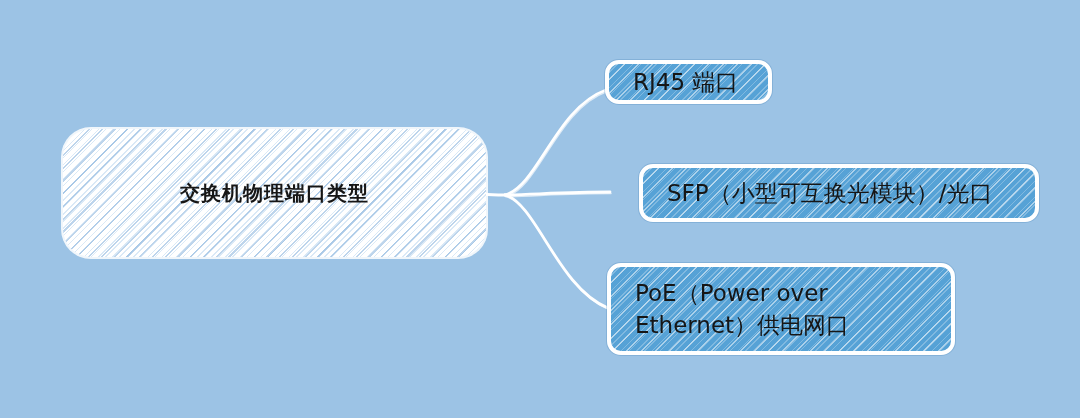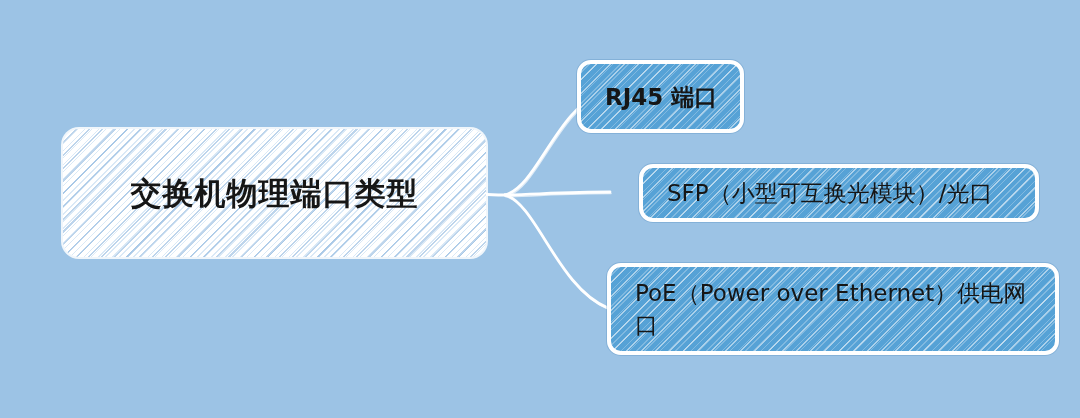--- a/index.html
+++ b/index.html
@@ -28,29 +28,29 @@
     display: flex;
     align-items: center;
     color: #161616;
   }
   
   .root-node {
     left: 63px;
     top: 129px;
     width: 423px;
     height: 128px;
-    border-radius: 16px;
+    border-radius: 28px;
     background-color: #ffffff;
     background-image:
       repeating-linear-gradient(135deg, rgba(110,162,213,0.45) 0px, rgba(110,162,213,0.45) 1.6px, transparent 1.6px, transparent 9px),
       repeating-linear-gradient(135deg, rgba(150,192,230,0.35) 0px, rgba(150,192,230,0.35) 1px, transparent 1px, transparent 5px);
     flex-direction: column;
     justify-content: center;
     text-align: center;
-    font-size: 31px;
+    font-size: 20px;
     font-weight: 700;
     line-height: 1.55;
     letter-spacing: 1px;
     box-shadow: 0 0 0 2px rgba(255,255,255,0.85);
   }
   
   .child-node {
     border: 4px solid #ffffff;
     border-radius: 14px;
     background-color: #56a2d6;
@@ -58,23 +58,23 @@
       repeating-linear-gradient(135deg, rgba(255,255,255,0.50) 0px, rgba(255,255,255,0.50) 1.4px, transparent 1.4px, transparent 10px),
       repeating-linear-gradient(135deg, rgba(255,255,255,0.25) 0px, rgba(255,255,255,0.25) 1px, transparent 1px, transparent 5.5px);
     font-size: 23px;
     font-weight: 400;
     line-height: 32px;
     box-shadow: 0 0 0 1px rgba(60,125,180,0.25);
   }
   .child-node .label {
     padding: 6px 18px 6px 24px;
   }
-  .child-rj45 { left: 577px; top: 60px;  width: 167px; height: 73px; font-weight: bold; }
+  .child-rj45 { left: 605px; top: 60px;  width: 167px; height: 44px; }
   .child-sfp  { left: 639px; top: 164px; width: 400px; height: 58px; }
-  .child-poe  { left: 607px; top: 263px; width: 452px; height: 92px; }
+  .child-poe  { left: 607px; top: 263px; width: 348px; height: 92px; }
 </style>
 </head>
 <body>
 
 <div class="canvas">
 
   <svg class="connectors" viewBox="0 0 1080 418" xmlns="http://www.w3.org/2000/svg">
     <g fill="none" stroke="#ffffff" stroke-width="2.8" stroke-linecap="round">
       <path d="M 483 194 C 491 195 498 195 505 195"></path>
       <path d="M 505 195 C 538 186 556 108 606 90"></path>

